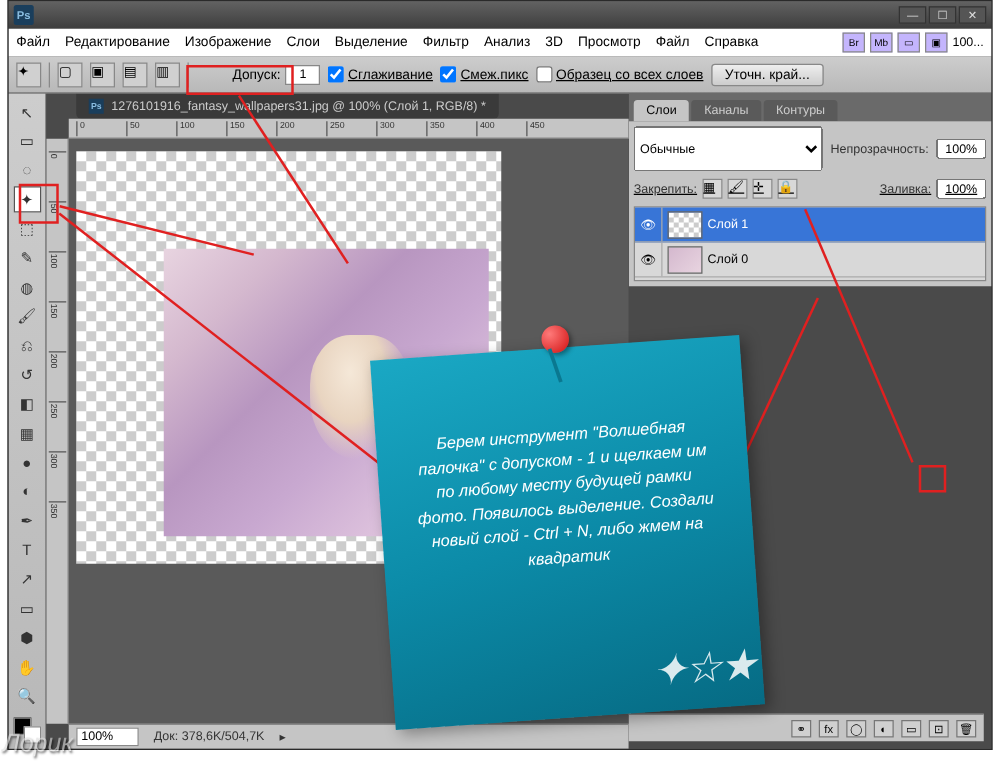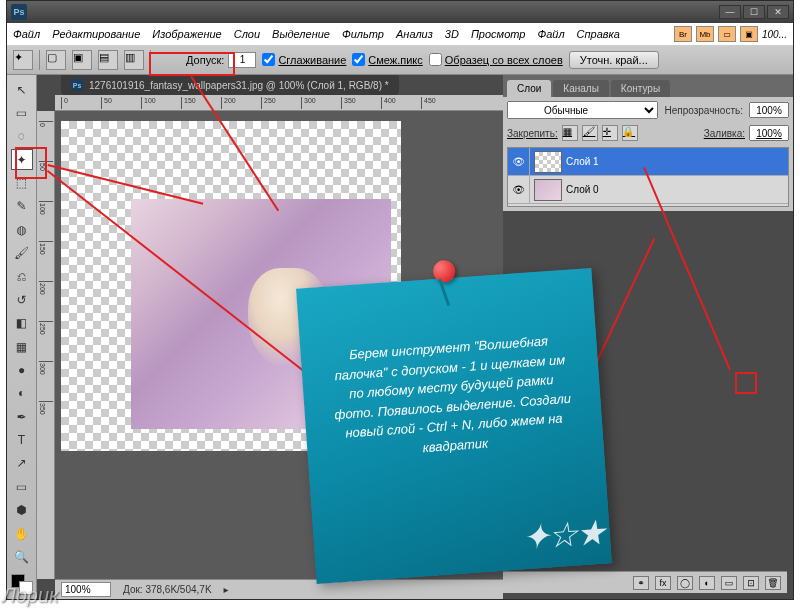--- a/index.html
+++ b/index.html
@@ -3,23 +3,23 @@
 <meta charset="utf-8">
 <style>
 * { margin: 0; padding: 0; box-sizing: border-box; font-family: Tahoma, Arial, sans-serif; }
 body { background: #fff; width: 800px; height: 609px; overflow: hidden; position: relative; }
 .app-frame { position: absolute; top: 0; left: 6px; width: 788px; height: 600px; background: #535353; border: 1px solid #2a2a2a; }
 .titlebar { height: 22px; background: linear-gradient(#626262, #3d3d3d); display: flex; align-items: center; padding: 0 4px; }
 .ps-logo { width: 16px; height: 16px; background: #1a3e5c; color: #89bce0; font-size: 9px; font-weight: bold; display: flex; align-items: center; justify-content: center; border-radius: 2px; }
 .titlebar-controls { margin-left: auto; display: flex; gap: 2px; }
 .tb-btn { width: 22px; height: 14px; background: #555; border: 1px solid #333; font-size: 9px; color: #ddd; display: flex; align-items: center; justify-content: center; }
 .menubar { height: 22px; background: #fff; display: flex; align-items: center; padding: 0 6px; font-size: 11px; color: #000; gap: 12px; }
-.menubar span { cursor: default; font-style: italic; }
+.menubar span { cursor: default; }
 .menubar-right { margin-left: auto; display: flex; gap: 4px; align-items: center; }
-.mb-icon { width: 18px; height: 16px; border: 1px solid #888; background: #fdba74; font-size: 8px; display: flex; align-items: center; justify-content: center; }
+.mb-icon { width: 18px; height: 16px; border: 1px solid #888; background: #c4b5fd; font-size: 8px; display: flex; align-items: center; justify-content: center; }
 .optionsbar { height: 30px; background: linear-gradient(#cdcdcd, #b8b8b8); display: flex; align-items: center; padding: 0 6px; font-size: 11px; gap: 6px; border-bottom: 1px solid #888; }
 .opt-icon { width: 20px; height: 20px; border: 1px solid #888; background: #d0d0d0; }
 .opt-sep { width: 1px; height: 20px; background: #888; }
 .opt-field { display: flex; align-items: center; gap: 4px; margin-left: 29px; }
 .opt-input { width: 28px; height: 16px; background: #fff; border: 1px solid #888; font-size: 10px; text-align: center; padding: 0; }
 .opt-check { display: flex; align-items: center; gap: 3px; text-decoration: underline; }
 .opt-button { padding: 2px 10px; background: linear-gradient(#eee,#ccc); border: 1px solid #888; border-radius: 3px; font-size: 11px; }
 .workspace { position: absolute; top: 74px; left: 0; right: 0; bottom: 0; display: flex; }
 .toolbox { width: 30px; background: linear-gradient(#cdcdcd,#b8b8b8); display: flex; flex-direction: column; align-items: center; padding: 4px 0; gap: 2px; border-right: 1px solid #888; }
 .tool { width: 22px; height: 22px; border: 1px solid transparent; display: flex; align-items: center; justify-content: center; font-size: 12px; color: #333; }
@@ -39,21 +39,21 @@
 .photo { position: absolute; top: 88px; left: 76px; width: 260px; height: 230px; background: linear-gradient(135deg, #e8d4e0 0%, #d4b8ce 20%, #b896c0 40%, #c8a8d0 60%, #f0d8e8 100%); }
 .photo::after { content:''; position:absolute; top:30%; left:45%; width:80px; height:100px; background: radial-gradient(ellipse at 40% 30%, #f5e8d8 0%, #e8d4c0 40%, transparent 70%); border-radius: 40% 40% 50% 50%; }
 .statusbar { position: absolute; bottom: 0; left: 18px; right: 0; height: 20px; background: #c5c5c5; border-top: 1px solid #888; display: flex; align-items: center; font-size: 10px; color: #333; padding: 0 6px; gap: 12px; }
 .zoom-field { width: 50px; background: #fff; border: 1px solid #888; font-size: 10px; padding: 1px 3px; }
 .panels { width: 290px; background: #4a4a4a; display: flex; flex-direction: column; }
 .panel-tabs { height: 22px; background: #6a6a6a; display: flex; align-items: flex-end; padding: 0 4px; font-size: 10px; }
 .panel-tab { padding: 3px 10px; color: #ccc; background: #5a5a5a; border-radius: 3px 3px 0 0; margin-right: 2px; }
 .panel-tab.active { background: #c5c5c5; color: #000; }
 .panel-body { background: #c5c5c5; padding: 4px; font-size: 10px; }
 .panel-row { display: flex; align-items: center; gap: 6px; margin-bottom: 4px; }
-.panel-row select { font-size: 10px; height: 18px; padding-left: 32px; }
+.panel-row select { font-size: 10px; height: 36px; }
 .panel-row input { width: 40px; font-size: 10px; height: 16px; text-align: center; }
 .panel-label { color: #333; }
 .lock-row { display: flex; align-items: center; gap: 4px; padding: 2px 0; text-decoration: underline; }
 .lock-icon { width: 16px; height: 16px; border: 1px solid #888; background: #d8d8d8; }
 .layer-list { background: #d8d8d8; border: 1px solid #888; min-height: 60px; }
 .layer-row { display: flex; align-items: center; height: 28px; border-bottom: 1px solid #aaa; font-size: 10px; }
 .layer-row.selected { background: #3875d7; color: #fff; }
 .layer-eye { width: 22px; display: flex; justify-content: center; border-right: 1px solid #aaa; height: 100%; align-items: center; }
 .layer-thumb { width: 28px; height: 22px; margin: 0 4px; background: repeating-conic-gradient(#ccc 0 25%, #fff 0 50%) 0 0/8px 8px; border: 1px solid #666; }
 .layer-thumb.img { background: linear-gradient(135deg,#d4b8ce,#e8d4e0); }

